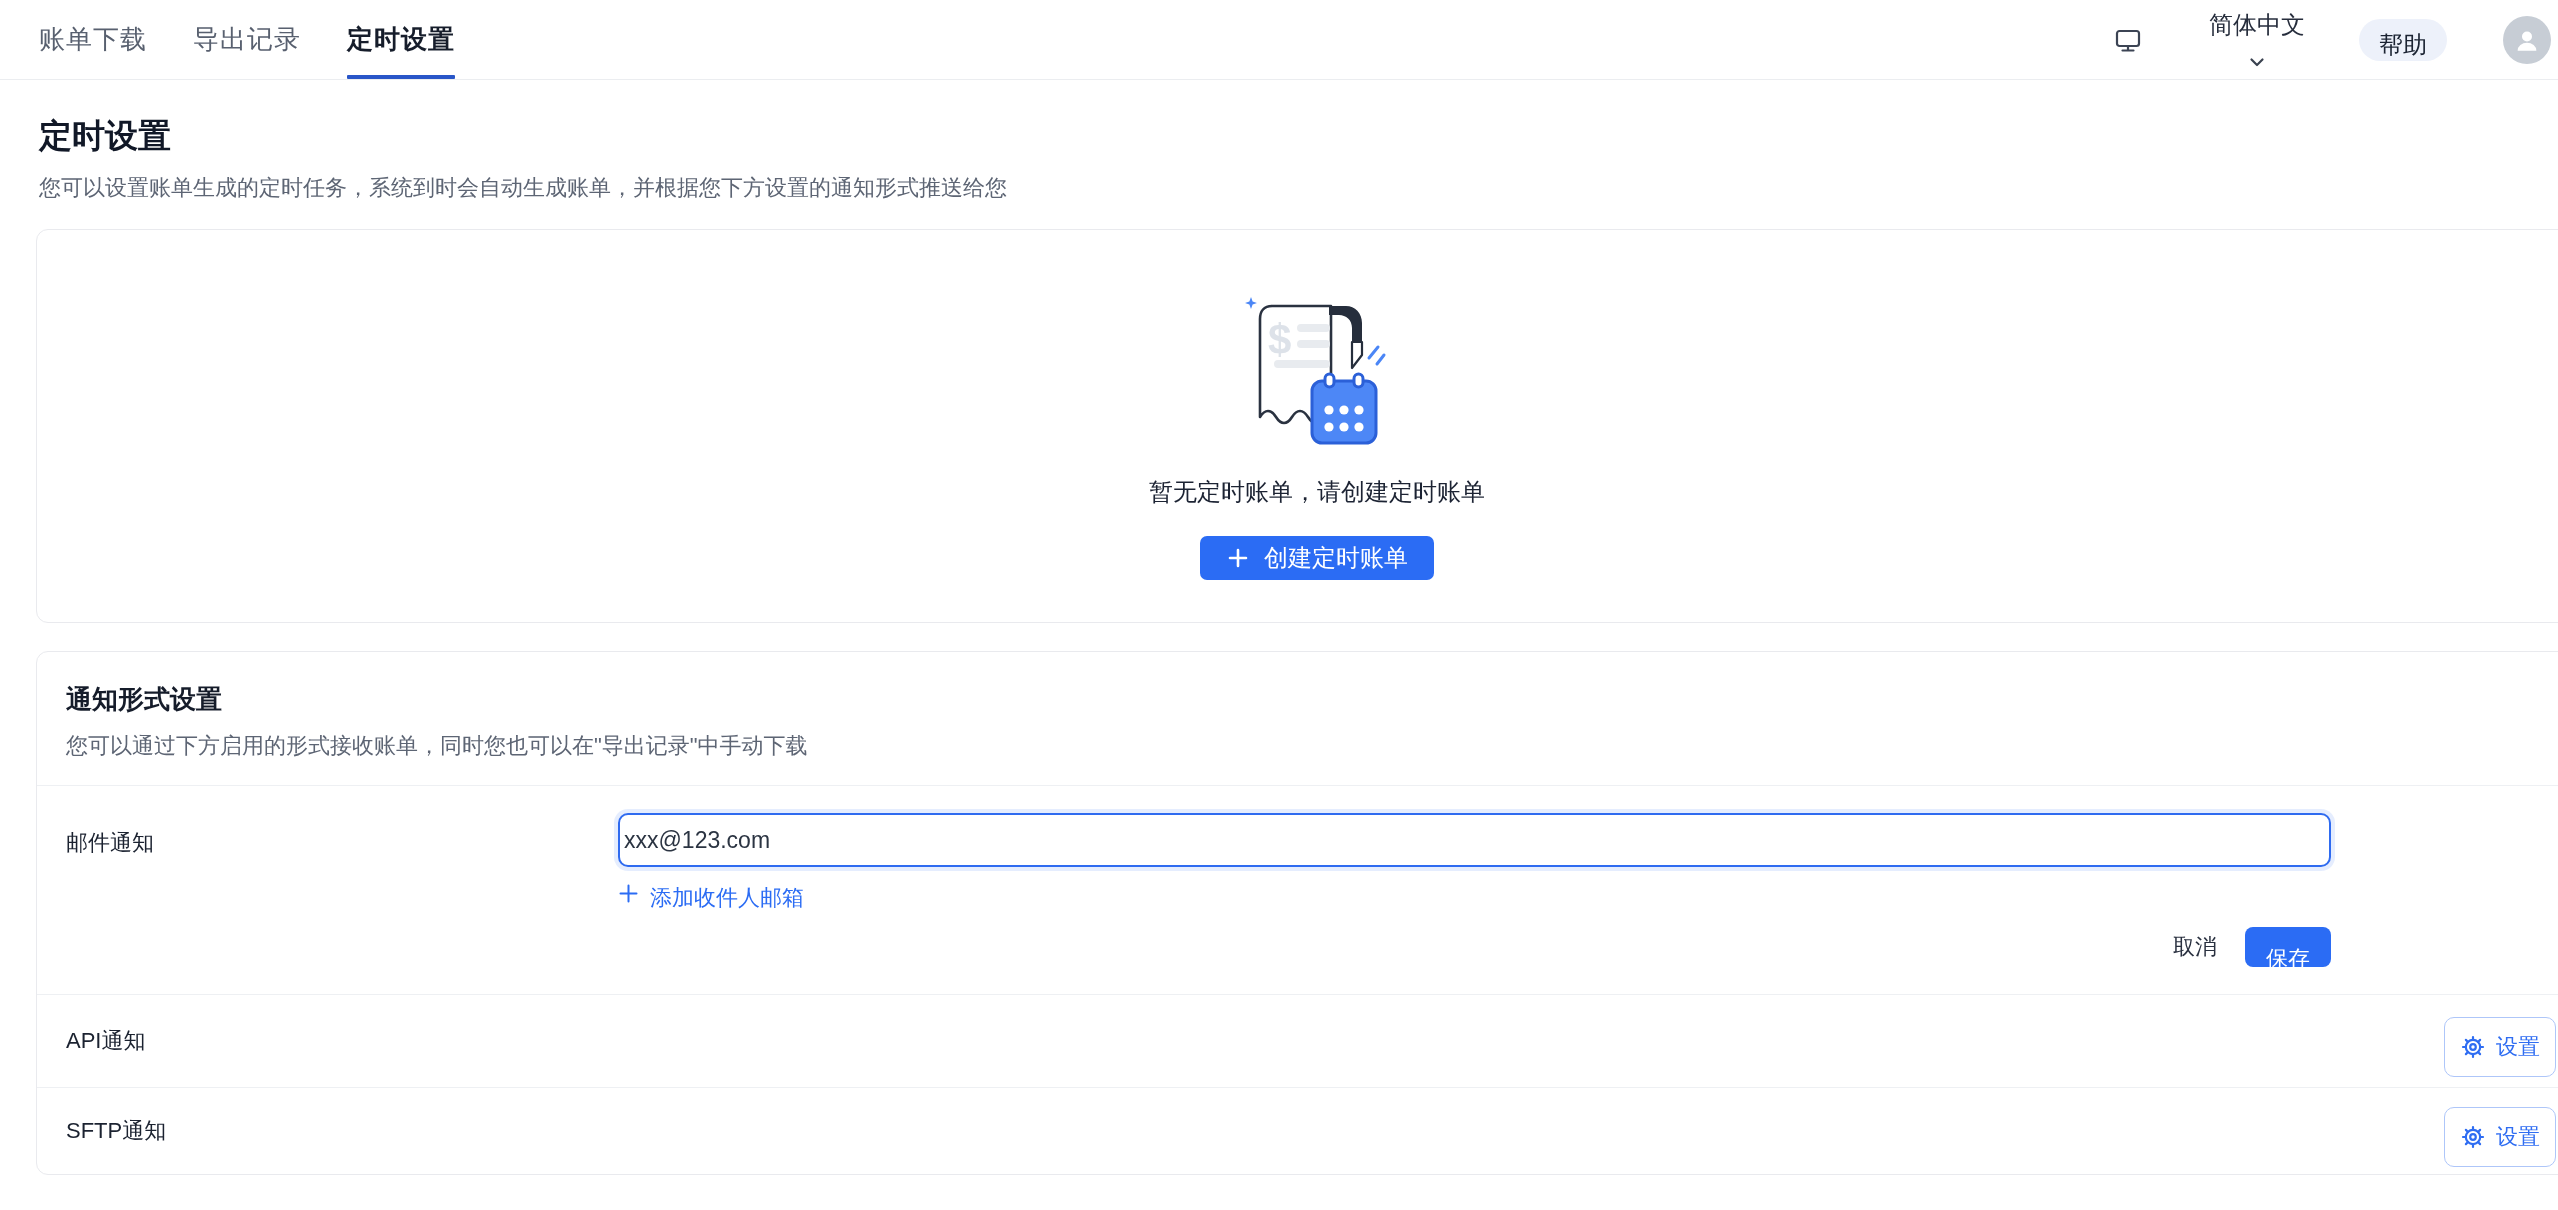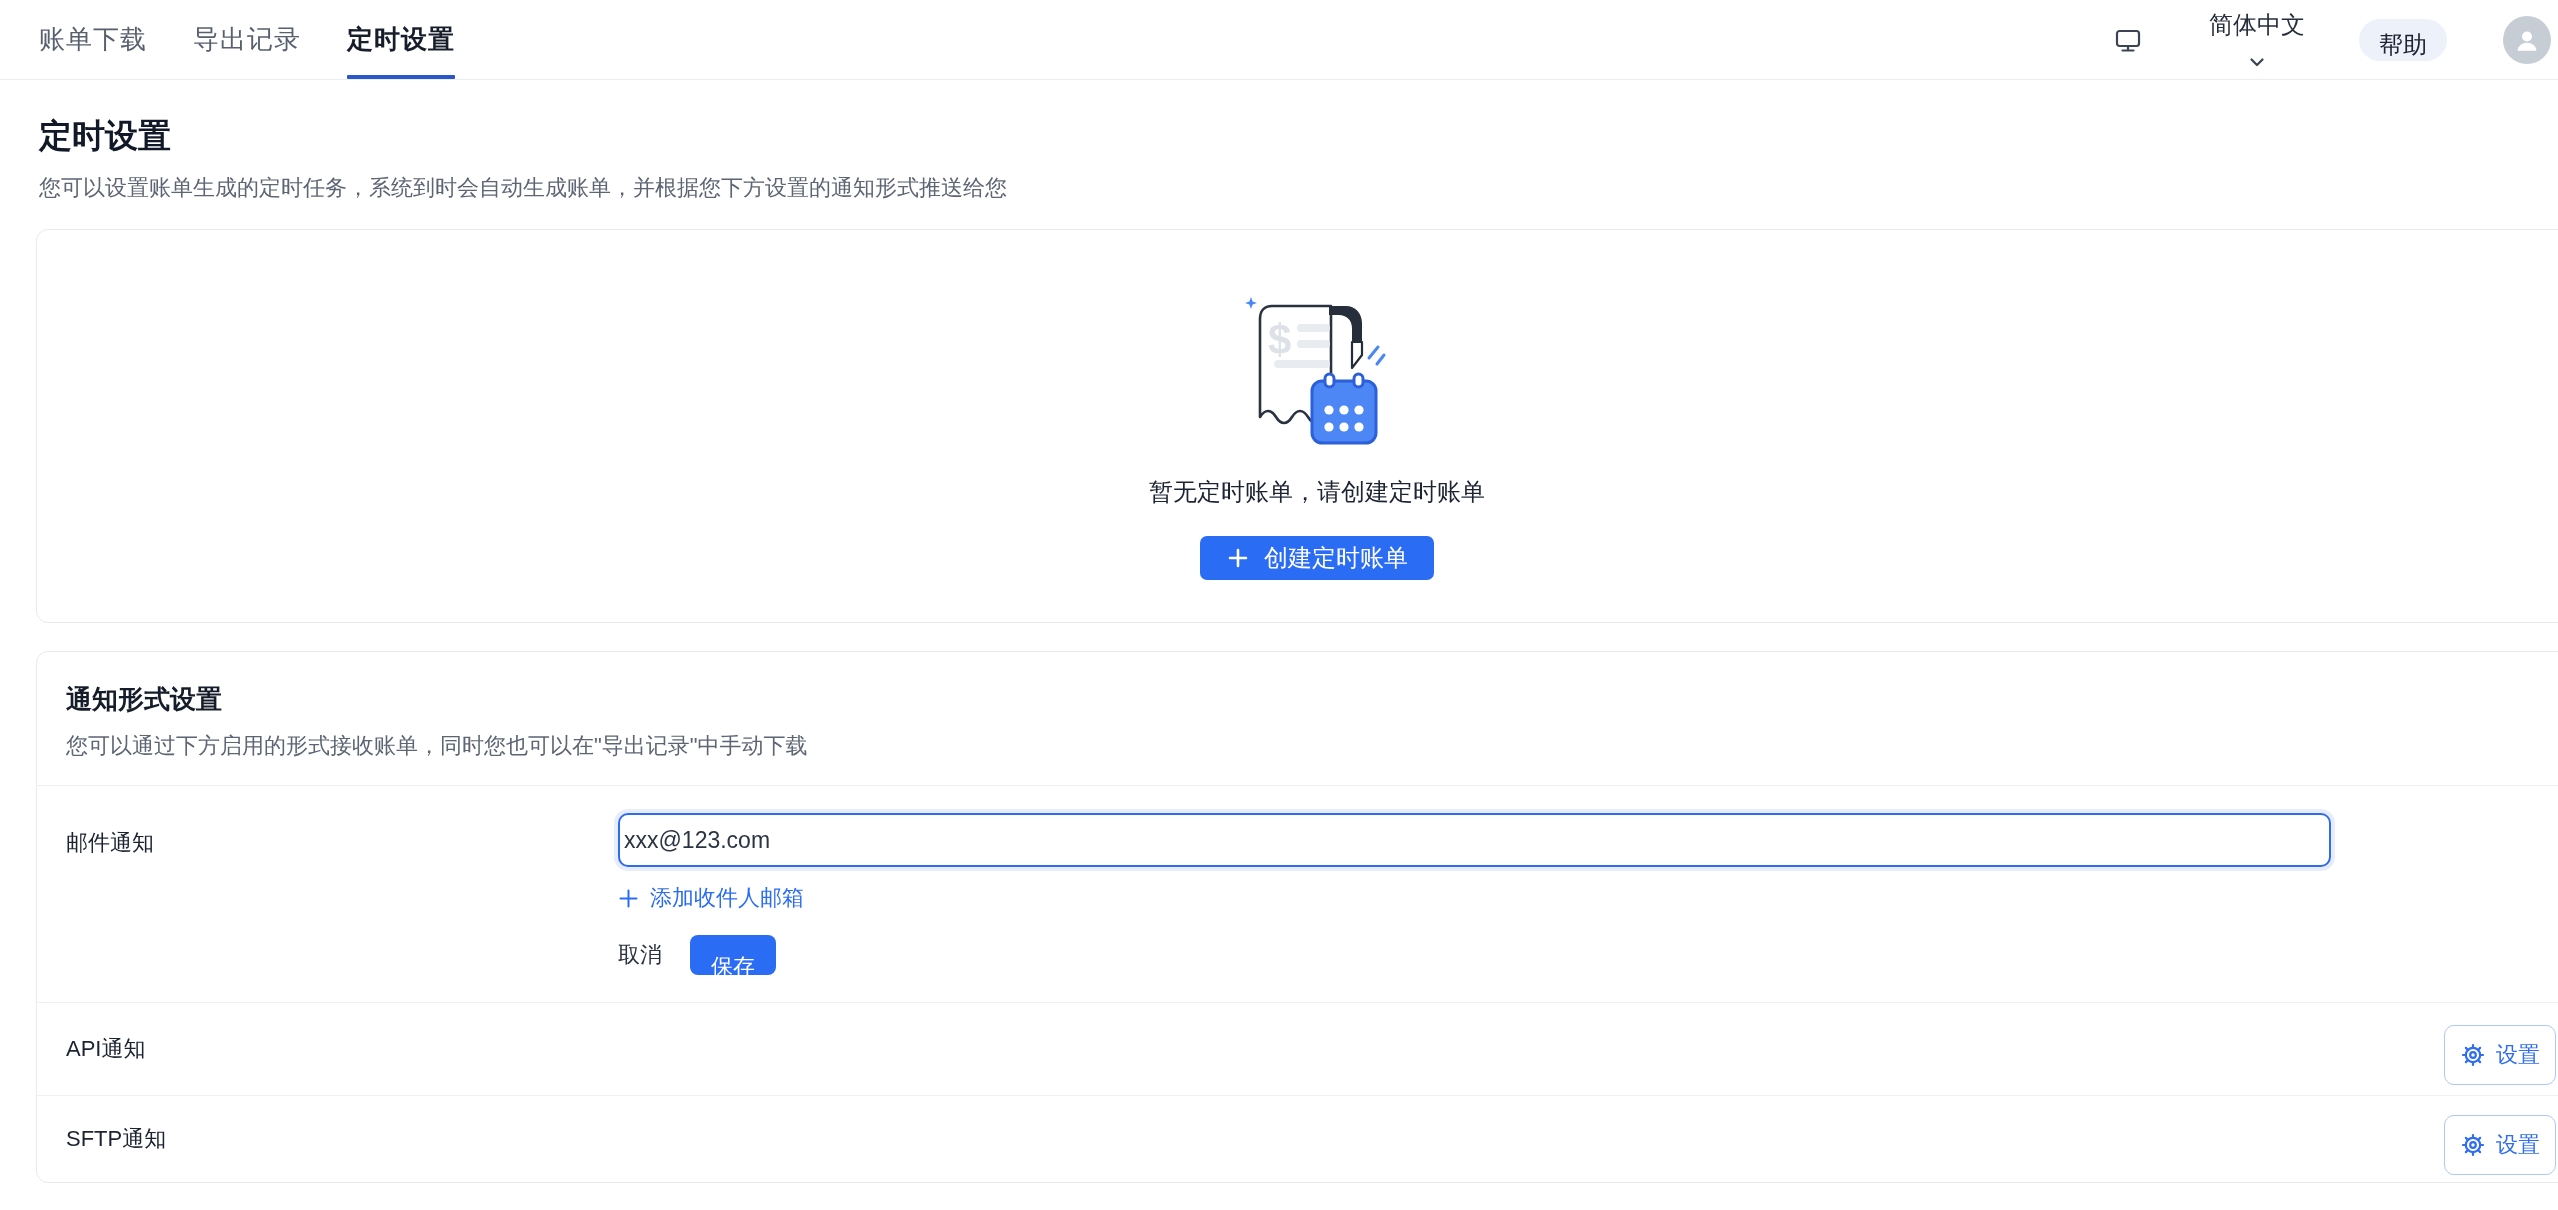--- a/index.html
+++ b/index.html
@@ -50,23 +50,23 @@
   .notify-title { font-size:26px; font-weight:bold; color:#151c2a; }
   .notify-sub { margin-top:14px; font-size:22px; color:#5d6574; }
 
   .row-email { position:relative; padding:27px 0 27px 0; border-bottom:1px solid #eef0f3; }
   .row-label { font-size:22px; color:#1b2230; }
   .row-email .row-label { position:absolute; left:29px; top:42px; }
   .email-content { margin-left:581px; width:1713px; }
   .email-input { width:100%; height:54px; border:2px solid #2f6bf0; border-radius:10px;
     padding:0 4px; font-size:23px; color:#2b3442; outline:none;
     box-shadow:0 0 0 4px rgba(43,108,244,0.12); font-family:inherit; background:#fff; }
-  .add-mail { margin-top:16px; display:inline-flex; align-items:center; gap:11px;
+  .add-mail { margin-top:16px; display:inline-flex; gap:11px;
     font-size:22px; color:#2b6cf4; cursor:pointer; }
-  .email-actions { margin-top:22px; display:flex; justify-content:flex-start;
+  .email-actions { margin-top:14px; display:flex; justify-content:flex-end;
     align-items:center; gap:28px; }
   .btn-text { font-size:22px; color:#2a3140; background:none; border:none;
     cursor:pointer; font-family:inherit; }
   .btn-save { background:#2b6cf4; color:#fff; border:none; border-radius:8px;
     height:40px; padding:17px 21px; font-size:22px; cursor:pointer; font-family:inherit; }
 
   .row-plain { position:relative; display:flex; align-items:center; }
   .row-plain .row-label { margin-left:29px; }
   .row-api { height:93px; border-bottom:1px solid #eef0f3; }
   .row-sftp { height:86px; }

